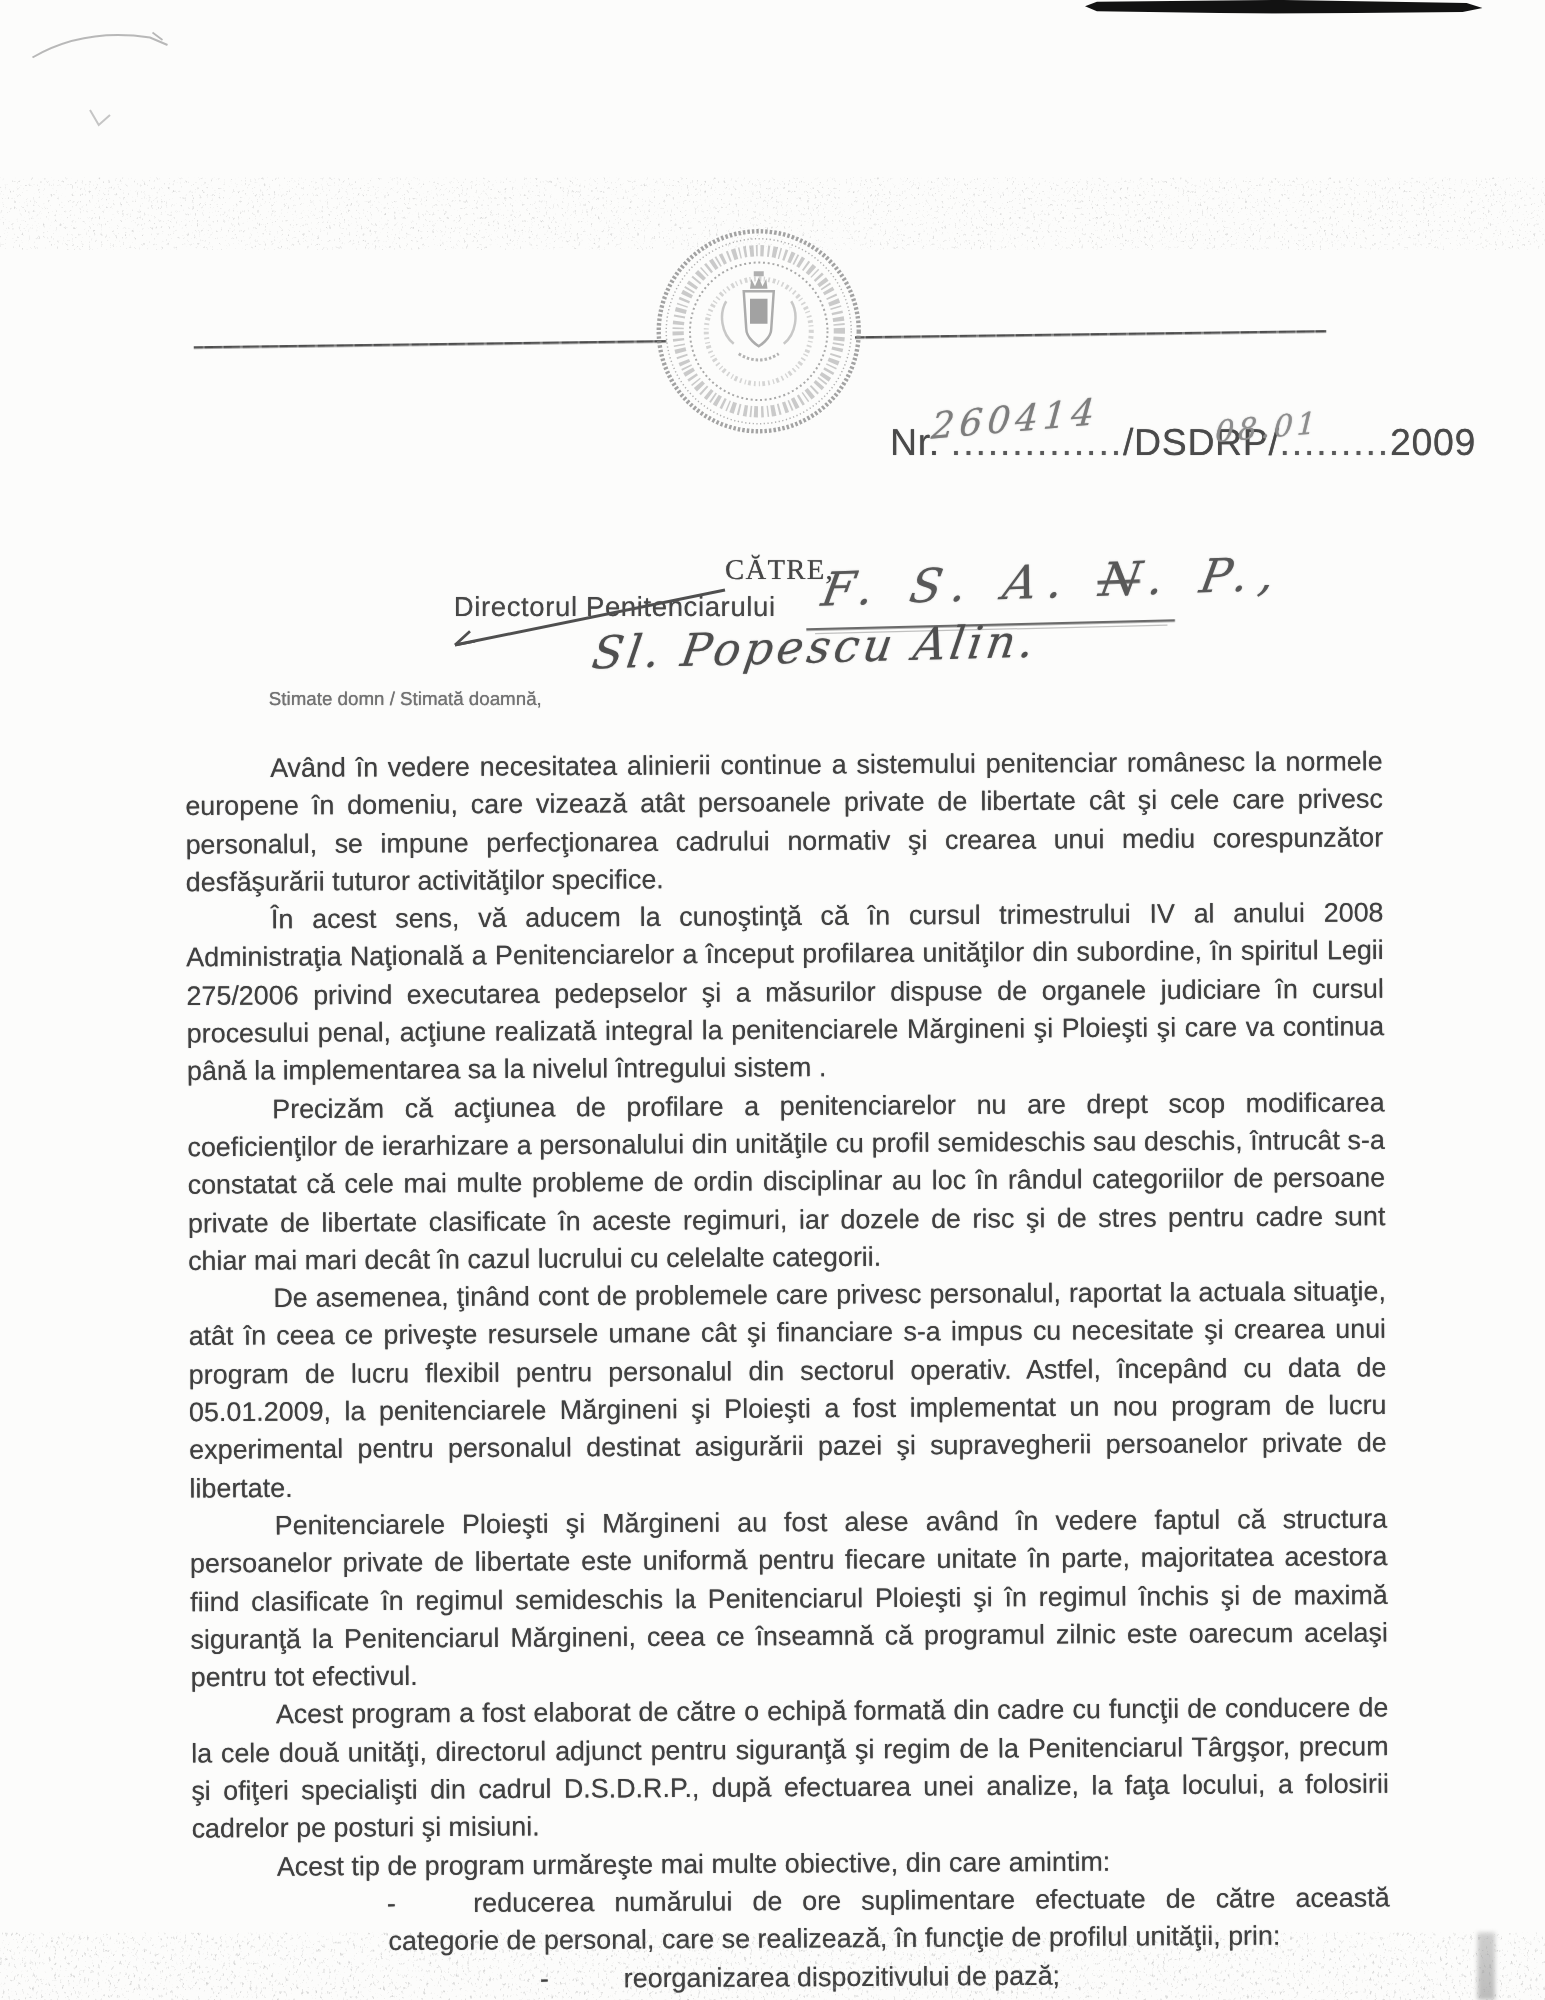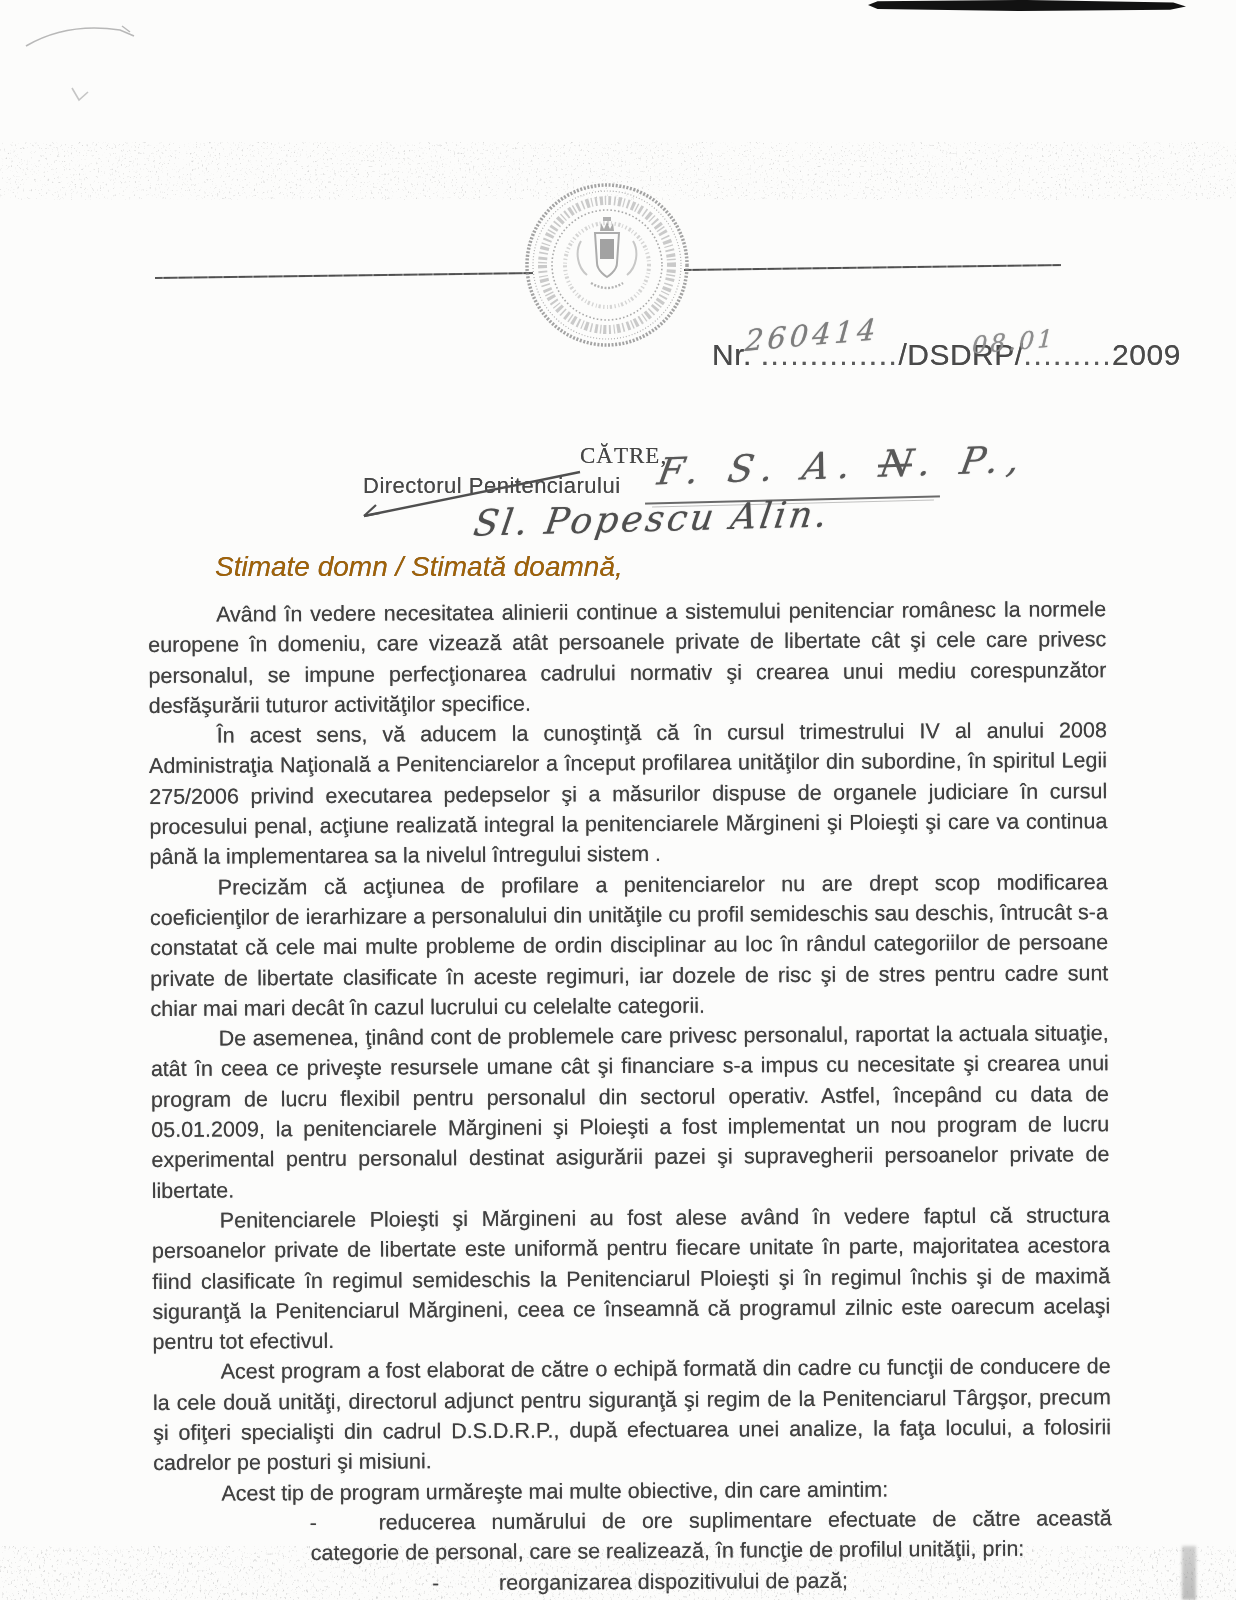--- a/index.html
+++ b/index.html
@@ -87,23 +87,22 @@
     position:absolute;left:658px;top:444px;font-size:37px;
     transform:rotate(-2deg) skewX(-12deg);letter-spacing:9px;color:#585858;
   }
   .hand-name{
     position:absolute;left:474px;top:498px;font-size:36px;
     transform:rotate(-1.5deg) skewX(-10deg);letter-spacing:3px;color:#4e4e4e;
   }
   
   .greeting{
     position:absolute;left:215px;top:551px;
-    font-size:28px;color:#a16207;
-    text-shadow:0 0 .6px rgba(70,70,70,.8);
-    font-style:italic;
+    font-size:15px;color:#737373;
+    text-shadow:0 0 .6px rgba(70,70,70,.8);
   }
   .body-text{
     position:absolute;left:148px;top:600px;width:958px;
     font-size:21.5px;line-height:30.3px;
     text-align:justify;color:#404040;
     text-shadow:0 0 .7px rgba(64,64,64,.75);
     transform:rotate(-0.35deg);transform-origin:top left;
   }
   .body-text p{margin:0;text-indent:68px;}
   .obj{position:relative;margin:0;padding-left:157px;text-indent:0;}

